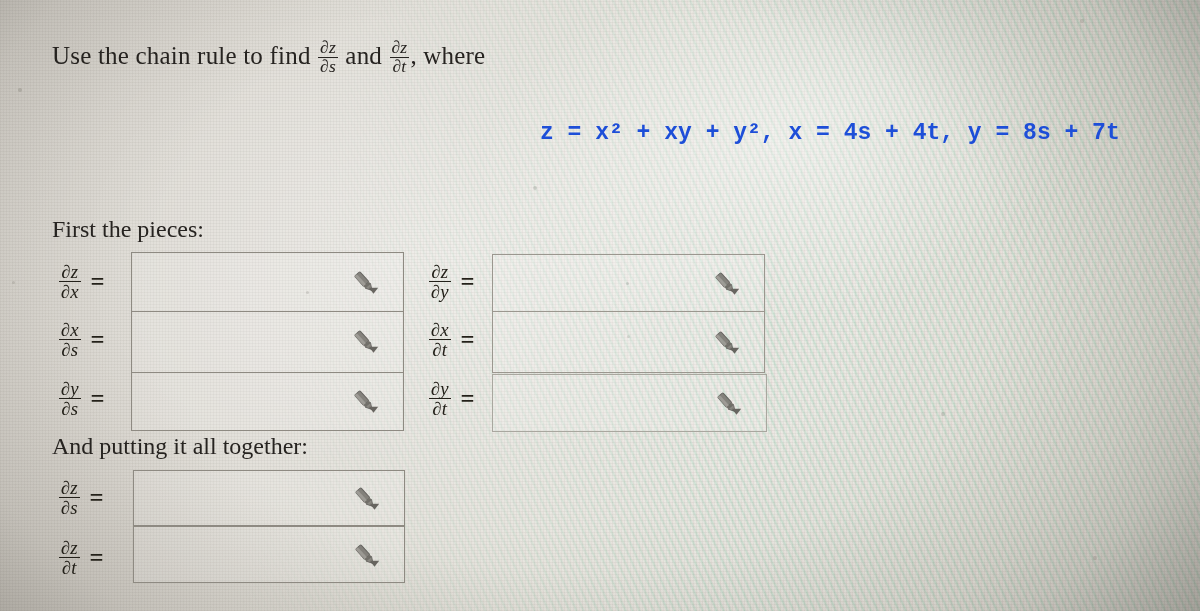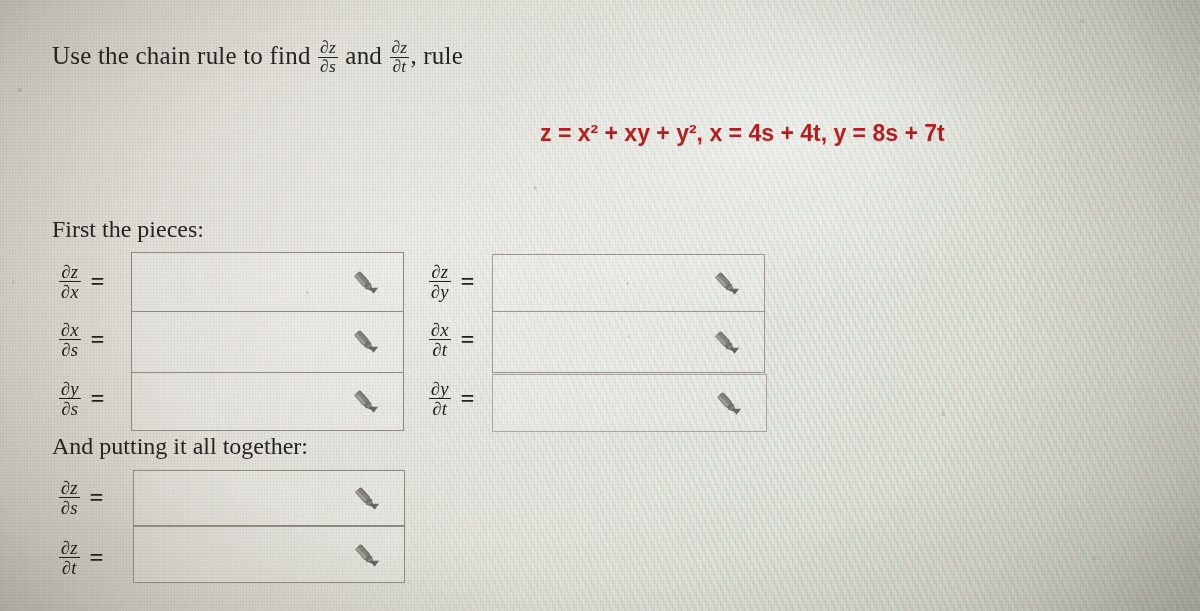--- a/index.html
+++ b/index.html
@@ -108,24 +108,24 @@
     font-size: 25px;
     letter-spacing: 0.2px;
     white-space: nowrap;
     color: #262320;
   }
   .equation {
     position: absolute;
     left: 540px;
     top: 120px;
     font-size: 23px;
-    font-family: Liberation Sans, sans-serif;
+    font-family: Liberation Mono, monospace;
     font-style: normal;
     white-space: nowrap;
-    color: #b91c1c;
+    color: #1d4ed8;
     font-weight: 600;
   }
   .section-label {
     position: absolute;
     font-size: 24px;
     white-space: nowrap;
     color: #262320;
   }
   #first-pieces-label { left: 52px; top: 216px; }
   #together-label     { left: 52px; top: 433px; }
@@ -205,21 +205,21 @@
   <div class="prompt">
     <span>Use the chain rule to find</span>
     <span class="frac">
       <span class="num">∂z</span>
       <span class="den">∂s</span>
     </span>
     <span>and</span>
     <span class="frac">
       <span class="num">∂z</span>
       <span class="den">∂t</span>
-    </span><span>, rule</span>
+    </span><span>, where</span>
   </div>
 
   <div class="equation">z = x² + xy + y², x = 4s + 4t, y = 8s + 7t</div>
 
   <div class="section-label" id="together-label">And putting it all together:</div>
   <div class="section-label" id="first-pieces-label">First the pieces:</div>
 
   <div class="rowlabel" style="left:58px; top:262px;">
     <span class="frac">
       <span class="num">∂z</span>

